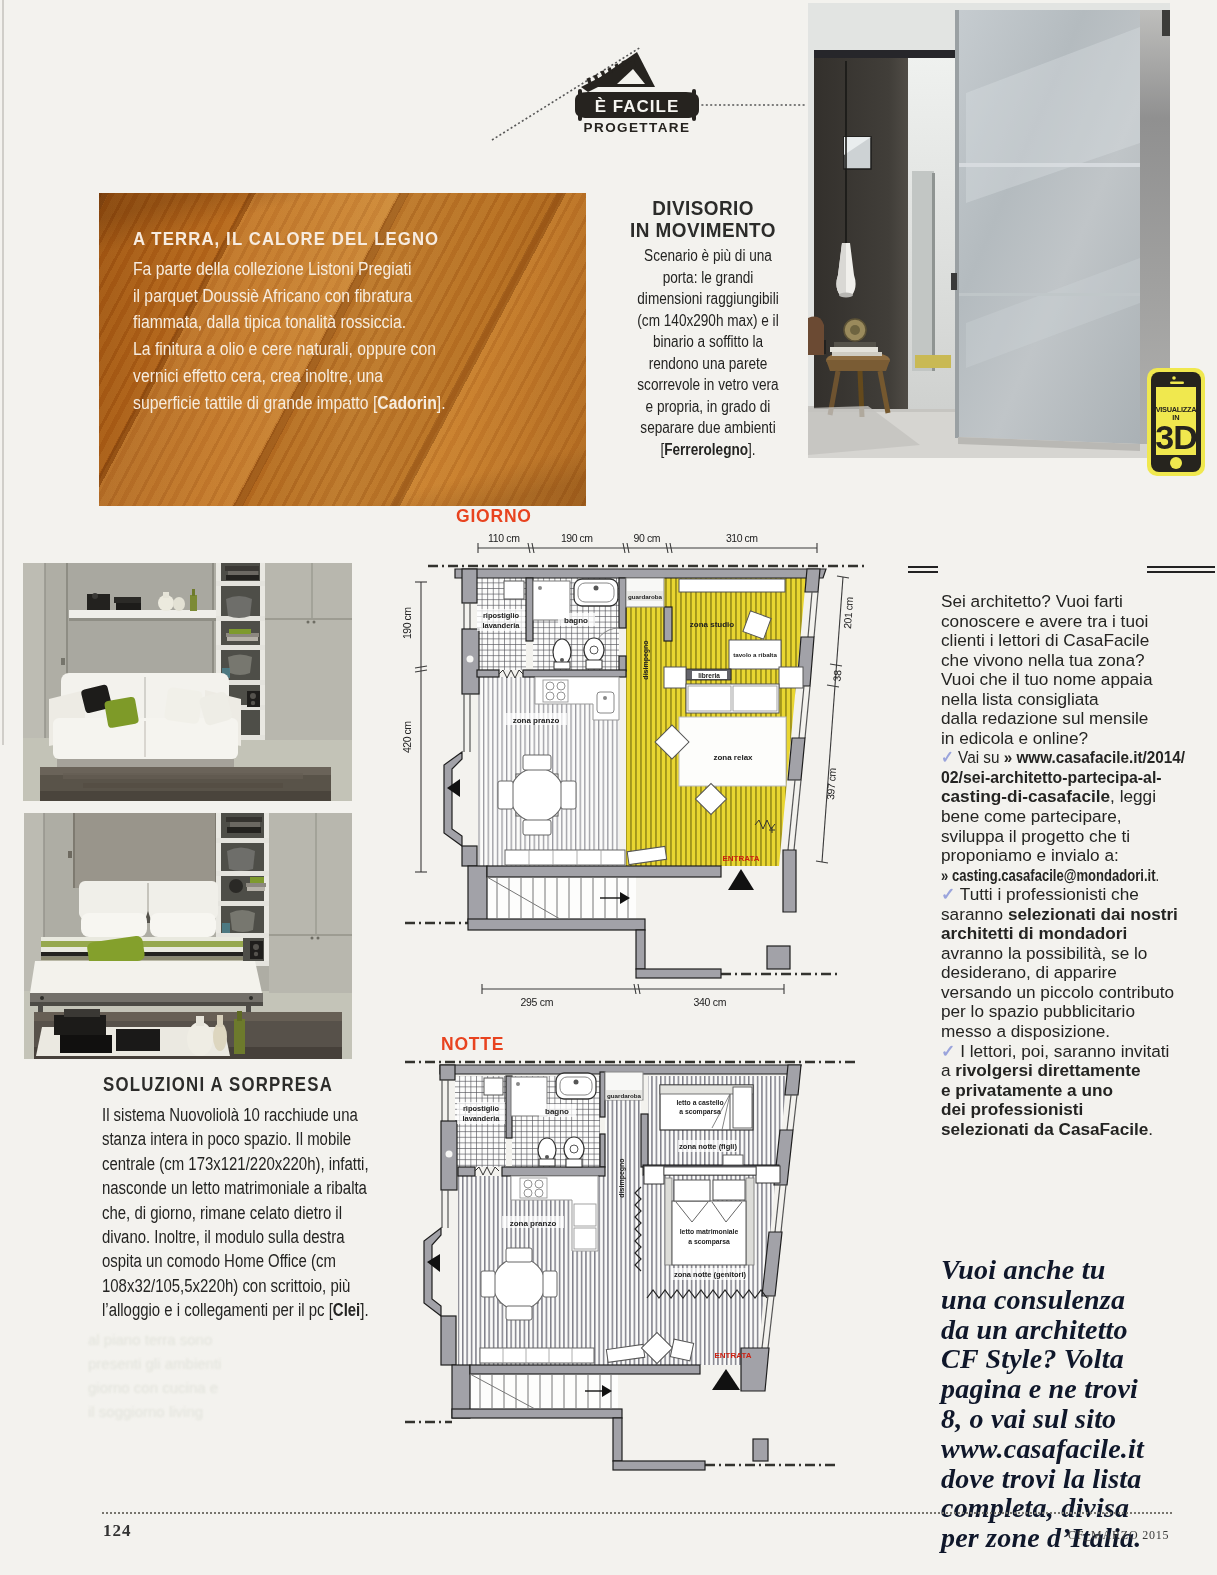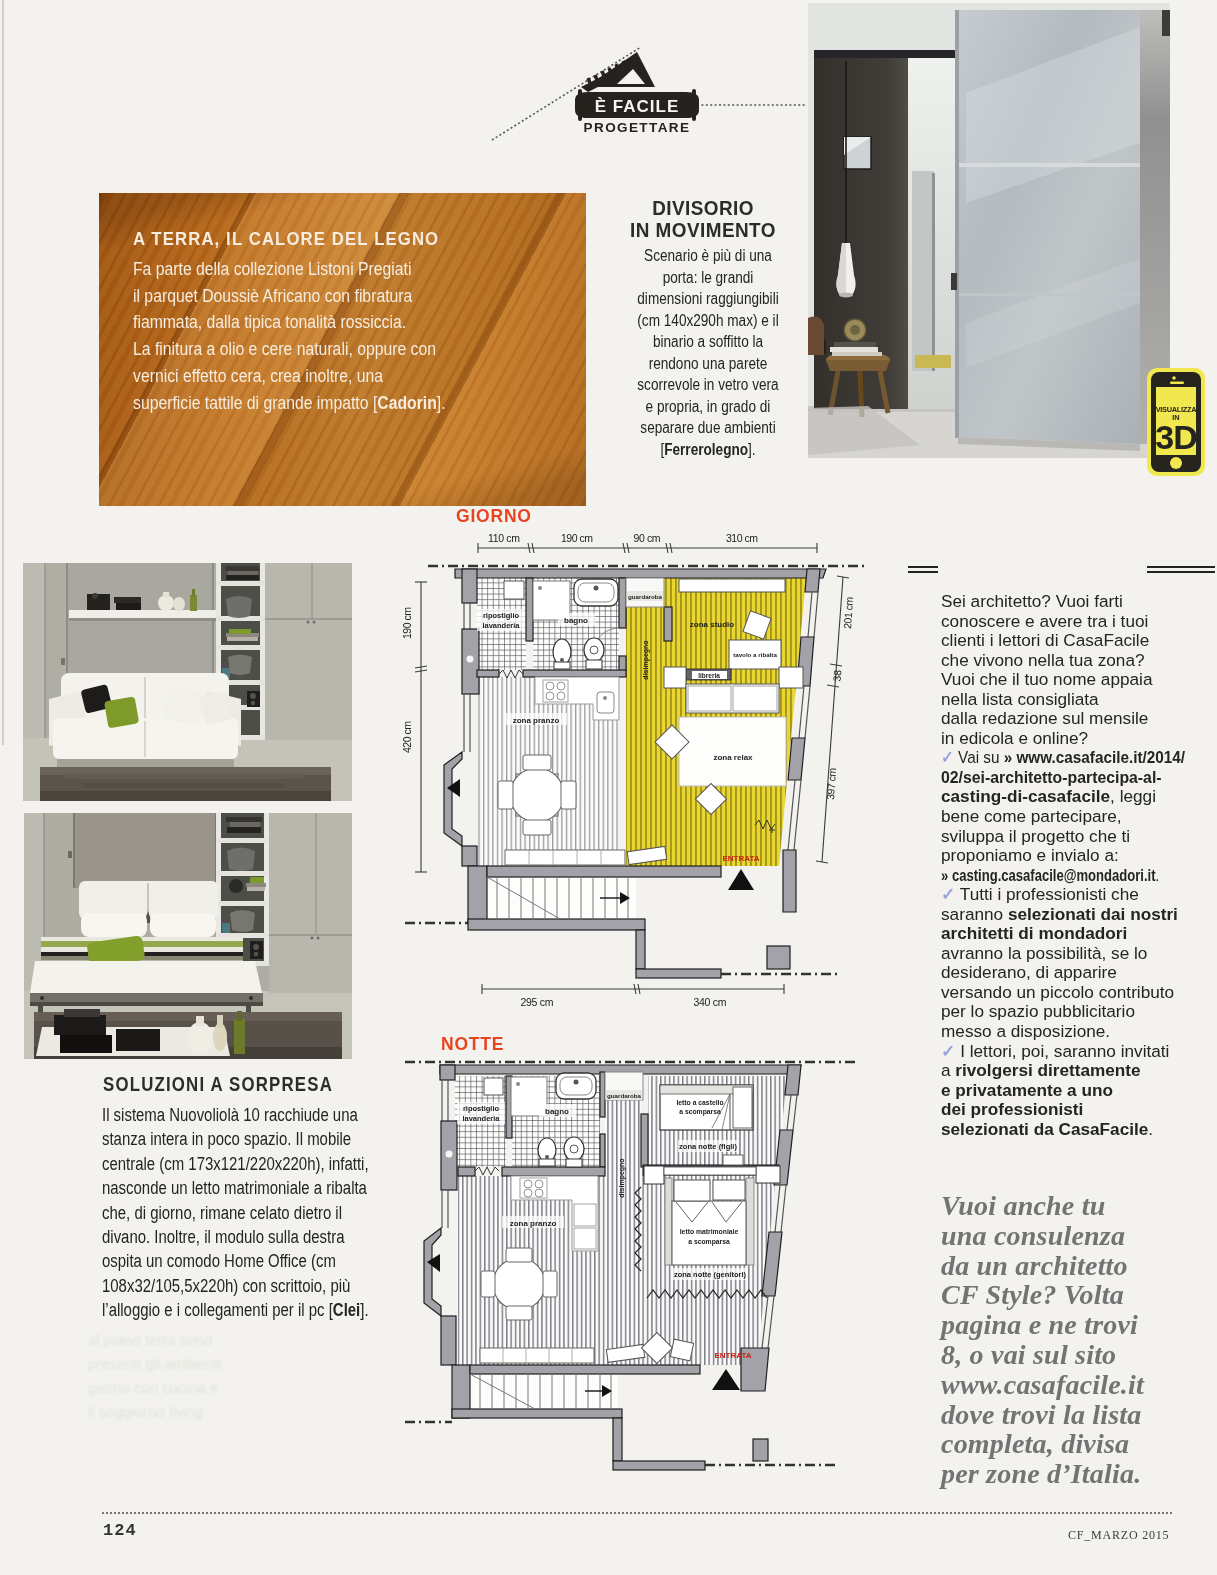--- a/index.html
+++ b/index.html
@@ -1290,31 +1290,31 @@
   <div class="nw">versando un piccolo contributo</div>
   <div class="nw">per lo spazio pubblicitario</div>
   <div class="nw">messo a disposizione.</div>
   <div class="nw"><span style="color:#9aa4dc;font-weight:bold">✓</span> I lettori, poi, saranno invitati</div>
   <div class="nw">a <b>rivolgersi direttamente</b></div>
   <div class="nw"><b>e privatamente a uno</b></div>
   <div class="nw"><b>dei professionisti</b></div>
   <div class="nw"><b>selezionati da CasaFacile</b>.</div>
 </div>
 
-<div class="abs" style="left:941px;top:1191px;font-family:'Liberation Serif',serif;font-style:italic;font-weight:bold;font-size:28px;line-height:29.8px;color:#737373;letter-spacing:0.2px">
+<div class="abs" style="left:941px;top:1255px;font-family:'Liberation Serif',serif;font-style:italic;font-weight:bold;font-size:28px;line-height:29.8px;color:#0f172a;letter-spacing:0.2px">
   <div class="nw">Vuoi anche tu</div>
   <div class="nw">una consulenza</div>
   <div class="nw">da un architetto</div>
   <div class="nw">CF Style? Volta</div>
   <div class="nw">pagina e ne trovi</div>
   <div class="nw">8, o vai sul sito</div>
   <div class="nw">www.casafacile.it</div>
   <div class="nw">dove trovi la lista</div>
   <div class="nw">completa, divisa</div>
   <div class="nw">per zone d’Italia.</div>
 </div>
 
 <div class="abs" style="left:102px;top:1512px;width:1070px;height:0;border-top:2px dotted #77756e"></div>
 
-<div class="abs nw" style="left:103px;top:1521px;font-family:Liberation Mono, monospace;font-weight:bold;font-size:17px;letter-spacing:1px;color:#333">124</div>
+<div class="abs nw" style="left:103px;top:1521px;font-family:Liberation Serif, serif;font-weight:bold;font-size:17px;letter-spacing:1px;color:#333">124</div>
 
 <div class="abs nw" style="left:1068px;top:1528px;font-family:'Liberation Serif',serif;font-size:12px;letter-spacing:0.8px;color:#3a3a38">CF_MARZO 2015</div>
 </div>
 
 </body></html>

